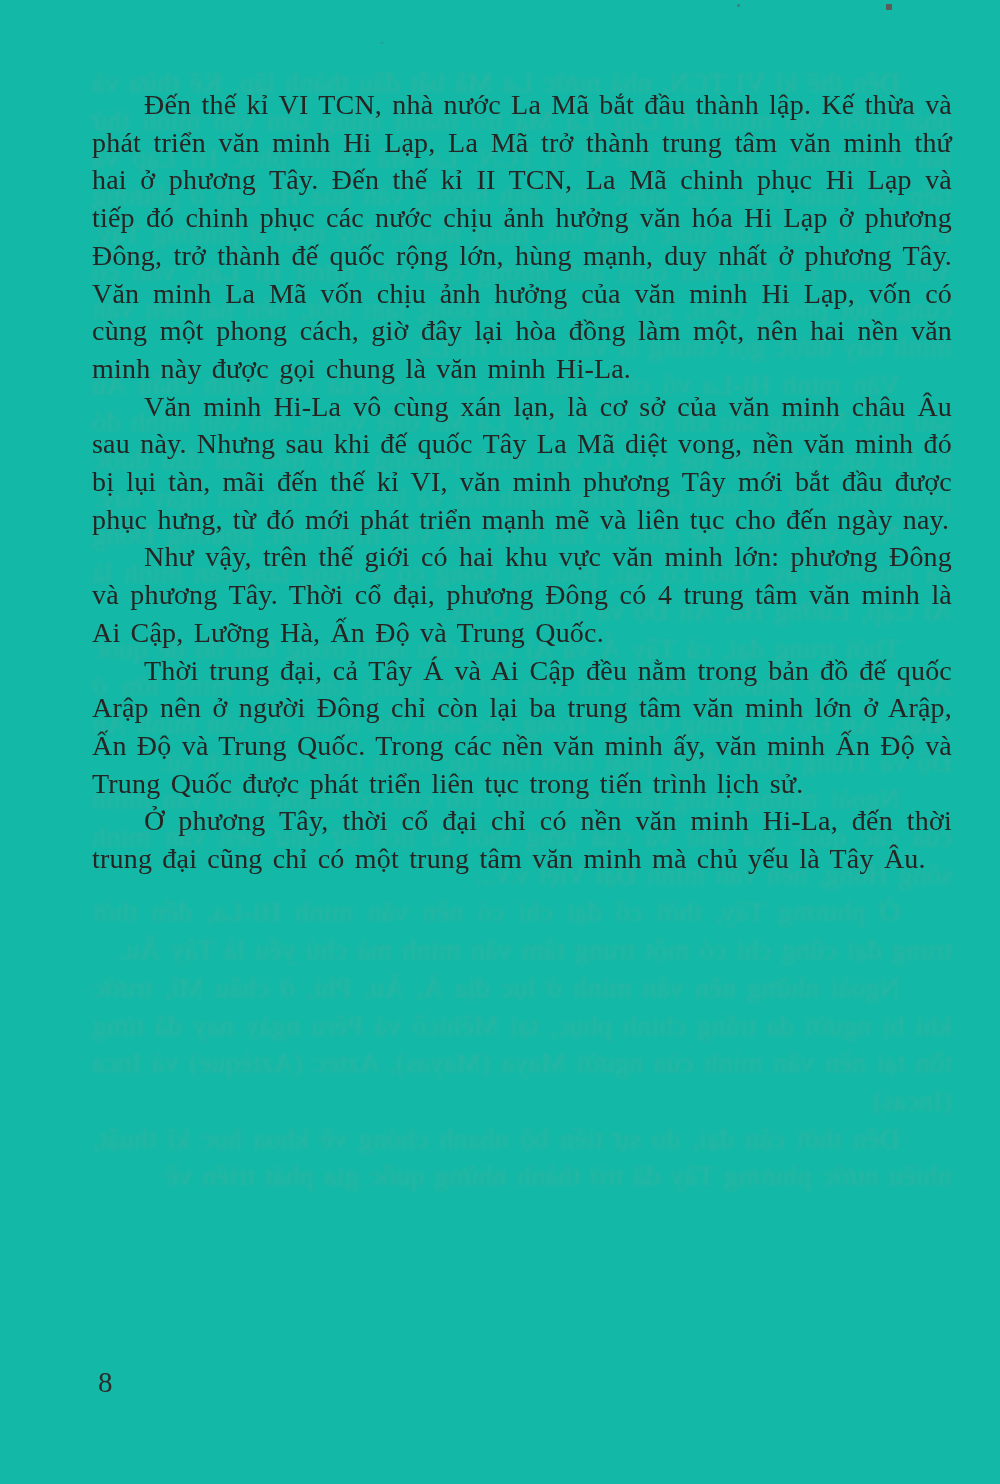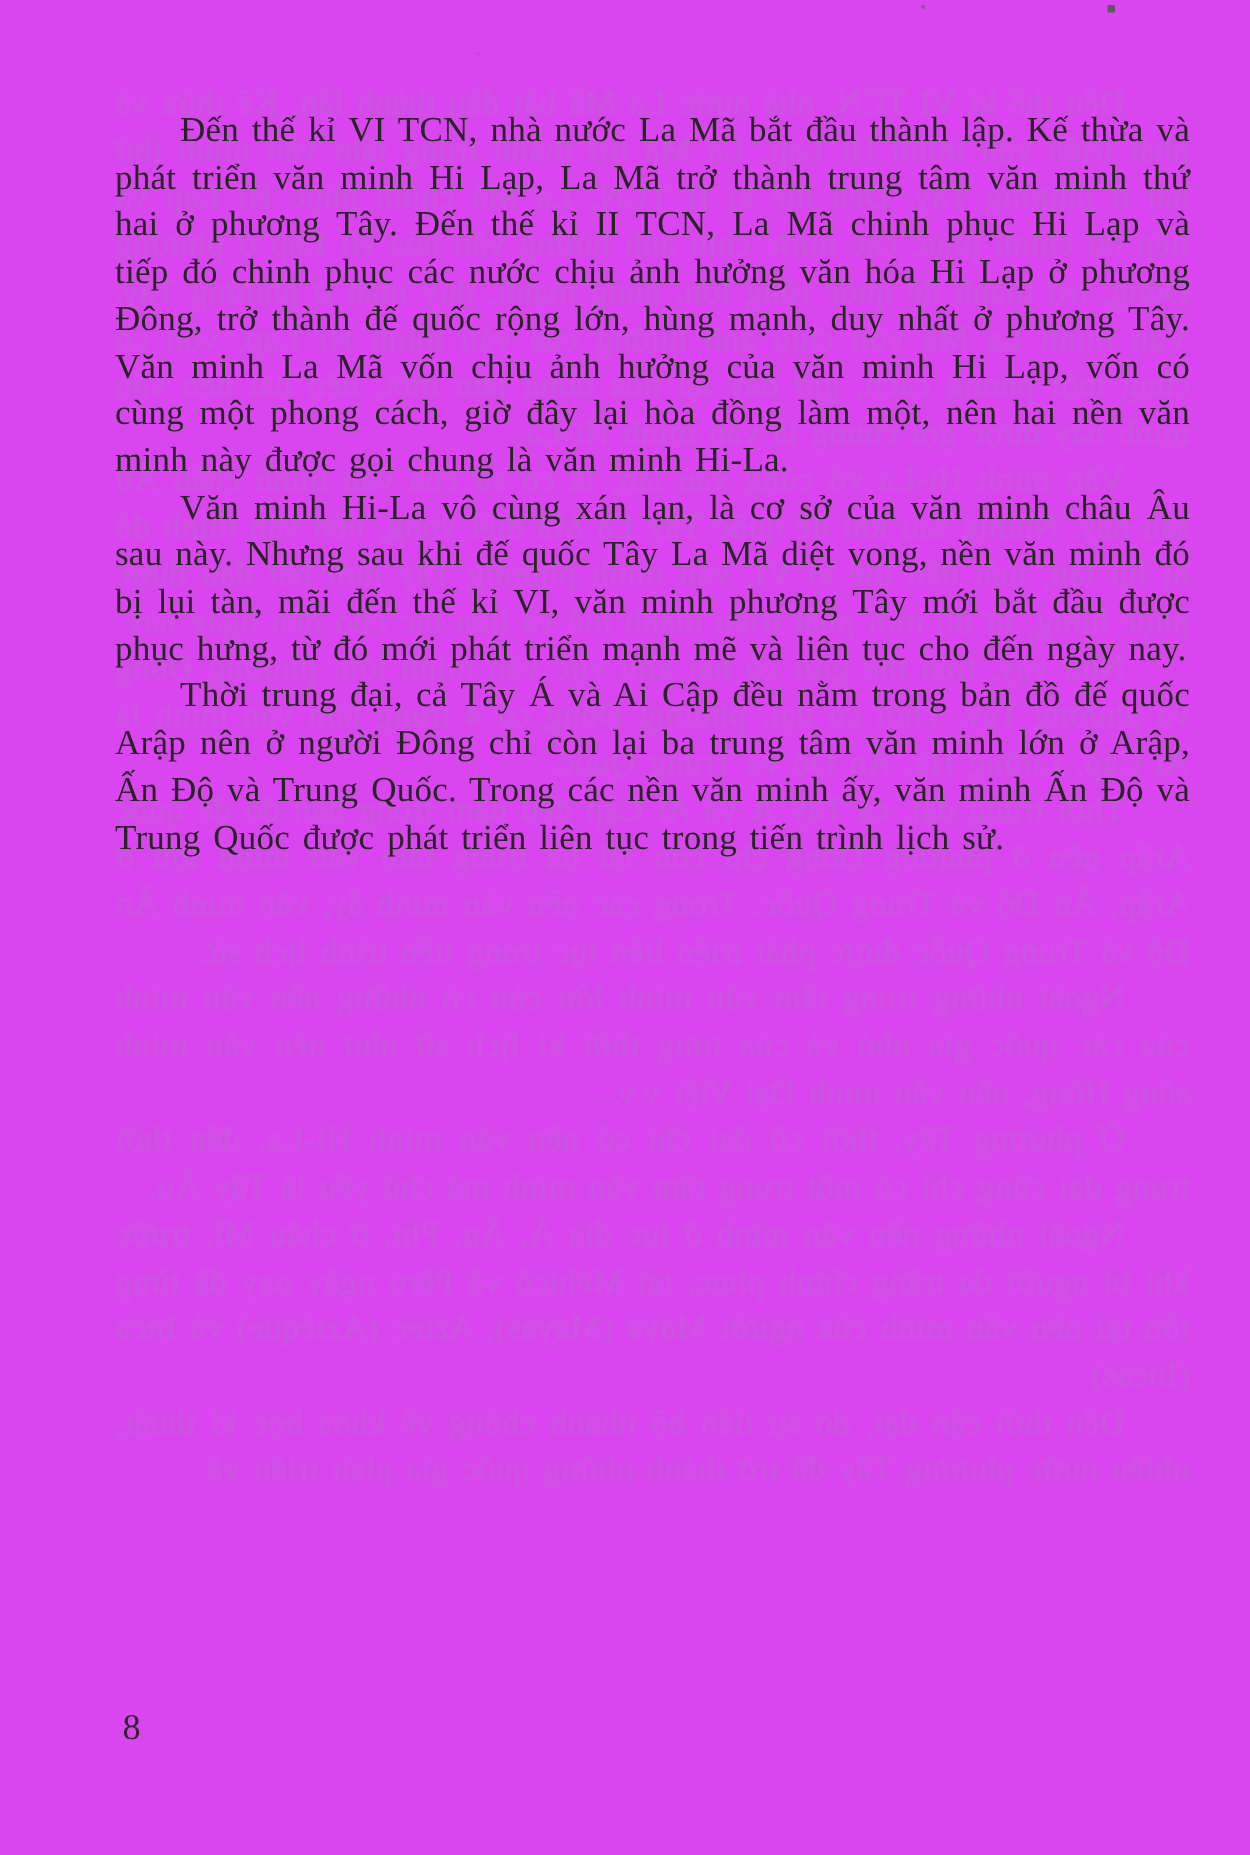--- a/index.html
+++ b/index.html
@@ -5,21 +5,21 @@
   html, body {
     margin: 0;
     padding: 0;
     background: #e8e8e6;
   }
   .page {
     position: relative;
     width: 1000px;
     height: 1484px;
     margin: 0 auto;
-    background: #d946ef;
+    background: #14b8a6;
     overflow: hidden;
     font-family: "Liberation Serif", "DejaVu Serif", serif;
   }
   
   .ghost {
     position: absolute;
     left: 92px;
     top: 64px;
     width: 860px;
     color: #86a795;
@@ -80,21 +80,23 @@
     <p>Thời trung đại, cả Tây Á và Ai Cập đều nằm trong bản đồ đế quốc Arập nên ở phương Đông chỉ còn lại ba trung tâm văn minh lớn ở Arập, Ấn Độ và Trung Quốc. Trong các nền văn minh ấy, văn minh Ấn Độ và Trung Quốc được phát triển liên tục trong tiến trình lịch sử.</p>
     <p>Ngoài những trung tâm văn minh lớn còn có những nền văn minh của các quốc gia nhỏ và của từng thời kì lịch sử như nền văn minh sông Hồng, nền văn minh Đại Việt v.v...</p>
     <p>Ở phương Tây, thời cổ đại chỉ có nền văn minh Hi-La, đến thời trung đại cũng chỉ có một trung tâm văn minh mà chủ yếu là Tây Âu.</p>
     <p>Ngoài những nền văn minh ở lục địa Á, Âu, Phi, ở châu Mĩ, trước khi bị người da trắng chinh phục, tại Mêhicô và Pêru ngày nay đã từng tồn tại nền văn minh của người Maya (Mayas), Aztec (Aztèque) và Inca (Incas)</p>
     <p>Đến thời cận đại, do sự tiến bộ nhanh chóng về khoa học kĩ thuật, nhiều nước phương Tây đã trở thành những quốc gia phát triển về</p>
   </div>
 
   <div class="text-block">
     <p>Đến thế kỉ VI TCN, nhà nước La Mã bắt đầu thành lập. Kế thừa và phát triển văn minh Hi Lạp, La Mã trở thành trung tâm văn minh thứ hai ở phương Tây. Đến thế kỉ II TCN, La Mã chinh phục Hi Lạp và tiếp đó chinh phục các nước chịu ảnh hưởng văn hóa Hi Lạp ở phương Đông, trở thành đế quốc rộng lớn, hùng mạnh, duy nhất ở phương Tây. Văn minh La Mã vốn chịu ảnh hưởng của văn minh Hi Lạp, vốn có cùng một phong cách, giờ đây lại hòa đồng làm một, nên hai nền văn minh này được gọi chung là văn minh Hi-La.</p>
     <p>Văn minh Hi-La vô cùng xán lạn, là cơ sở của văn minh châu Âu sau này. Nhưng sau khi đế quốc Tây La Mã diệt vong, nền văn minh đó bị lụi tàn, mãi đến thế kỉ VI, văn minh phương Tây mới bắt đầu được phục hưng, từ đó mới phát triển mạnh mẽ và liên tục cho đến ngày nay.</p>
+    <p>Như vậy, trên thế giới có hai khu vực văn minh lớn: phương Đông và phương Tây. Thời cổ đại, phương Đông có 4 trung tâm văn minh là Ai Cập, Lưỡng Hà, Ấn Độ và Trung Quốc.</p>
     <p>Thời trung đại, cả Tây Á và Ai Cập đều nằm trong bản đồ đế quốc Arập nên ở người Đông chỉ còn lại ba trung tâm văn minh lớn ở Arập, Ấn Độ và Trung Quốc. Trong các nền văn minh ấy, văn minh Ấn Độ và Trung Quốc được phát triển liên tục trong tiến trình lịch sử.</p>
+    <p>Ở phương Tây, thời cổ đại chỉ có nền văn minh Hi-La, đến thời trung đại cũng chỉ có một trung tâm văn minh mà chủ yếu là Tây Âu.</p>
   </div>
 
   <div class="page-number">8</div>
 
   <div class="speck s1"></div>
   <div class="speck s2"></div>
   <div class="speck s3"></div>
 </div>
 
 </body></html>

